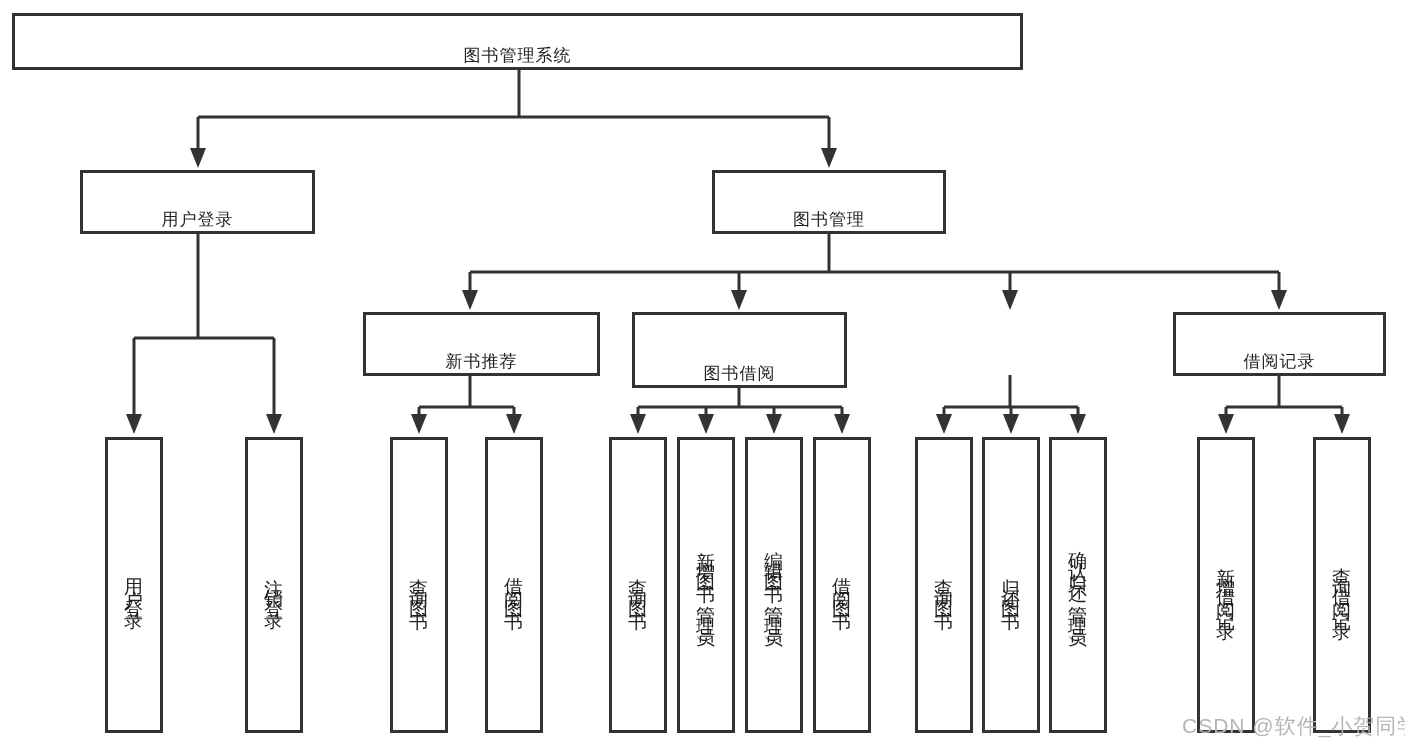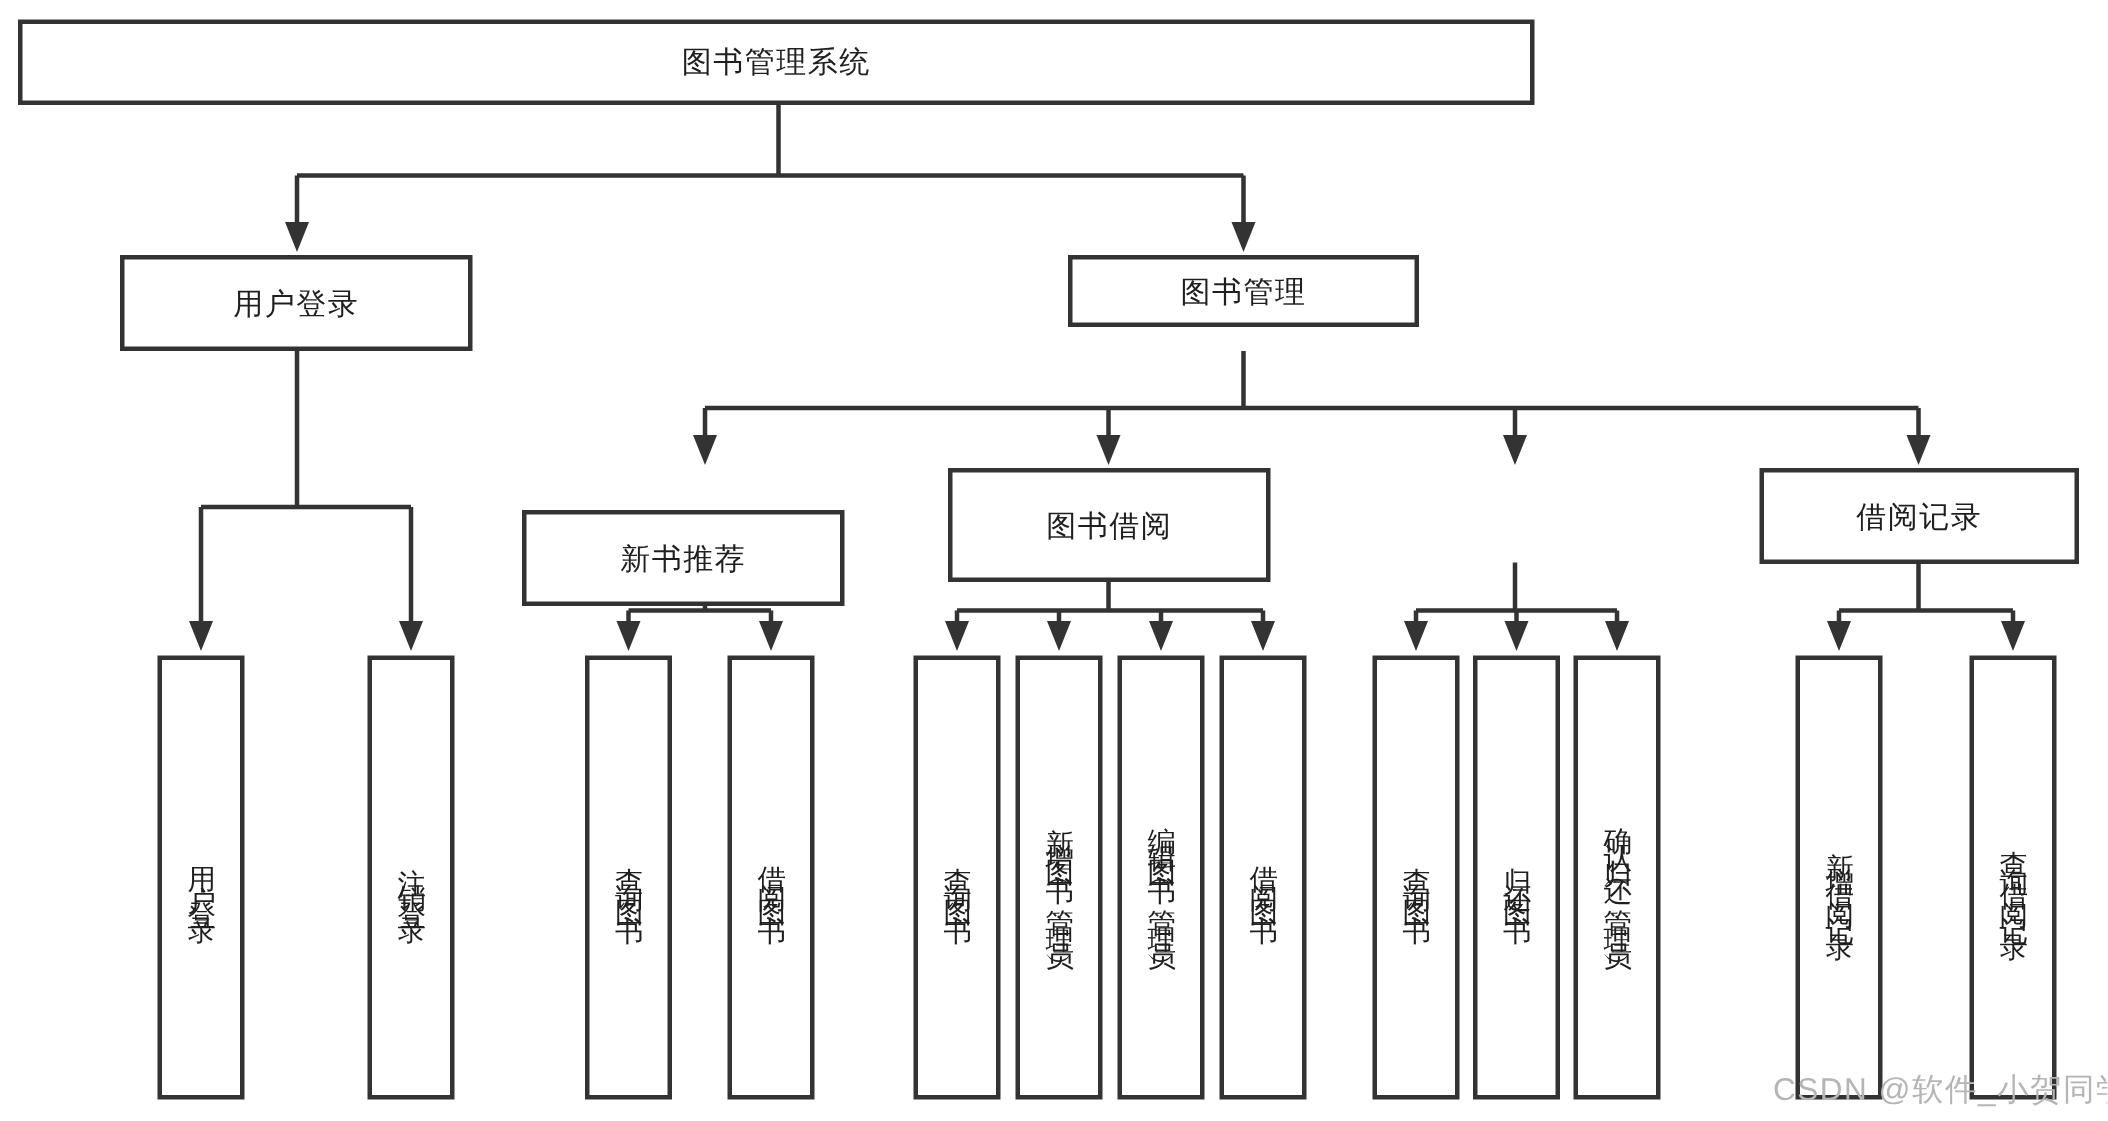--- a/index.html
+++ b/index.html
@@ -26,23 +26,24 @@
     box-sizing: border-box;
     background: #ffffff;
     border: 3px solid #333333;
     display: flex;
     align-items: center;
     justify-content: center;
     color: #1f1f1f;
     z-index: 2;
   }
   .hbox {
-    font-size: 20px;
+    font-size: 17px;
     letter-spacing: 1px;
     white-space: nowrap;
+    align-items: flex-end;
   }
   .vbox {
     width: 58px;
     height: 296px;
     font-size: 19px;
   }
   .vbox .vtext {
     writing-mode: vertical-rl;
     text-orientation: mixed;
     letter-spacing: 11px;
@@ -106,25 +107,25 @@
     </g>
   </svg>
 
   <div class="box hbox" style="left:12px; top:13px; width:1011px; height:57px;">
     <span>图书管理系统</span>
   </div>
 
   <div class="box hbox" style="left:80px; top:170px; width:235px; height:64px;">
     <span>用户登录</span>
   </div>
-  <div class="box hbox" style="left:712px; top:170px; width:234px; height:48px;">
+  <div class="box hbox" style="left:712px; top:170px; width:234px; height:64px;">
     <span>图书管理</span>
   </div>
 
-  <div class="box hbox" style="left:348px; top:312px; width:215px; height:64px;margin-top:28px;">
+  <div class="box hbox" style="left:363px; top:312px; width:237px; height:64px;">
     <span>新书推荐</span>
   </div>
   <div class="box hbox" style="left:632px; top:312px; width:215px; height:76px;">
     <span>图书借阅</span>
   </div>
   <div class="box hbox" style="left:1173px; top:312px; width:213px; height:64px;">
     <span>借阅记录</span>
   </div>
 
   <div class="box vbox" style="left:105px; top:437px;">

